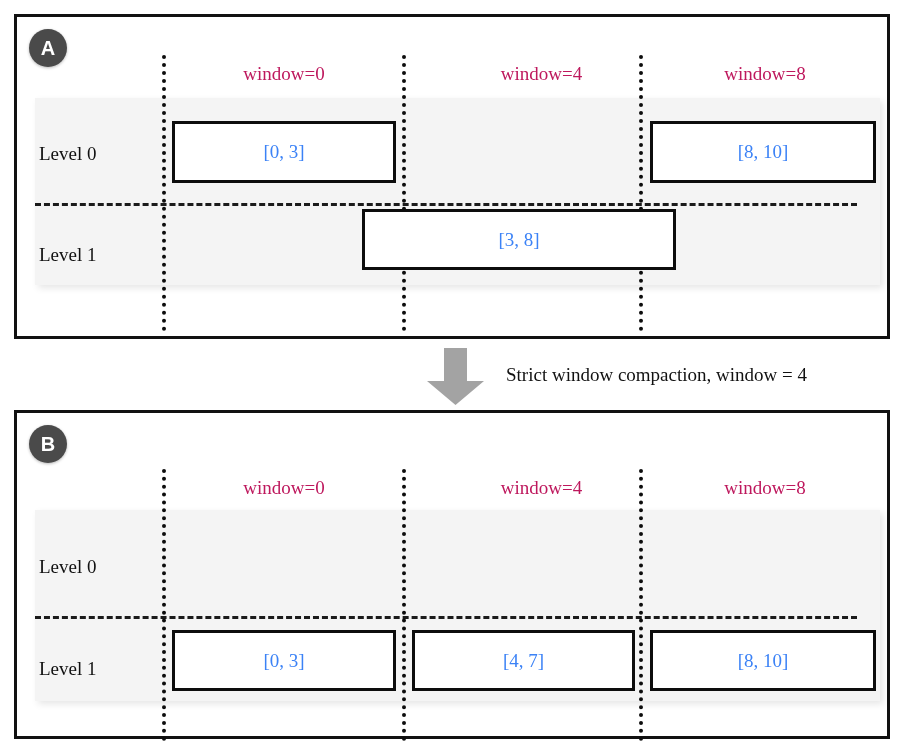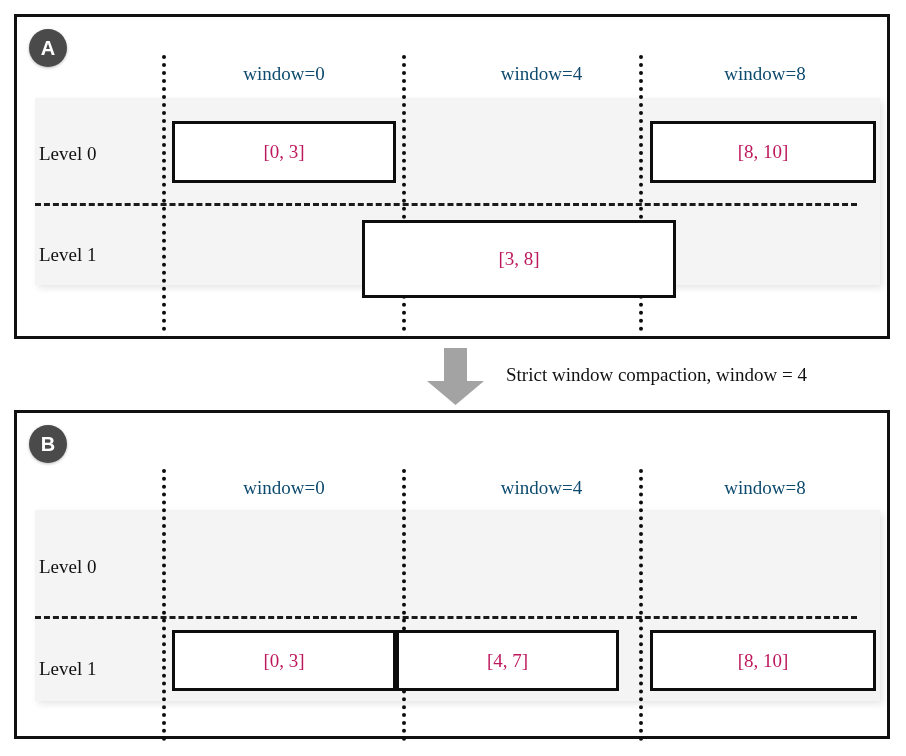--- a/index.html
+++ b/index.html
@@ -78,21 +78,21 @@
   #panel-a .vdiv { top: 38px; height: 276px; }
   #panel-b .vdiv { top: 56px; height: 272px; }
   .vdiv.c0 { left: 145px; }
   .vdiv.c1 { left: 385px; }
   .vdiv.c2 { left: 622px; }
 
   
   .win-label {
     position: absolute;
     font-size: 19px;
-    color: #0c4a6e;
+    color: #be185d;
     text-align: center;
     white-space: nowrap;
   }
   #panel-a .win-label { top: 46px; }
   #panel-b .win-label { top: 64px; }
   .win-label.w0 { left: 149px; width: 236px; }
   .win-label.w1 { left: 408px; width: 233px; }
   .win-label.w2 { left: 631px; width: 234px; }
 
   
@@ -112,31 +112,31 @@
   
   .ivbox {
     position: absolute;
     background: #ffffff;
     border: 3px solid #0d0d0d;
     box-sizing: border-box;
     display: flex;
     align-items: center;
     justify-content: center;
     font-size: 19px;
-    color: #be185d;
+    color: #3b82f6;
   }
 
   
   #a-box-0-3  { left: 155px; top: 104px; width: 224px; height: 62px; }
   #a-box-8-10 { left: 633px; top: 104px; width: 226px; height: 62px; }
-  #a-box-3-8  { left: 345px; top: 203px; width: 314px; height: 78px; }
+  #a-box-3-8  { left: 345px; top: 192px; width: 314px; height: 61px; }
 
   
   #b-box-0-3  { left: 155px; top: 217px; width: 224px; height: 61px; }
-  #b-box-4-7  { left: 379px; top: 217px; width: 223px; height: 61px; }
+  #b-box-4-7  { left: 395px; top: 217px; width: 223px; height: 61px; }
   #b-box-8-10 { left: 633px; top: 217px; width: 226px; height: 61px; }
 
   
   #transition {
     position: absolute;
     left: 0;
     top: 339px;
     width: 906px;
     height: 71px;
     padding-left: 12px;

